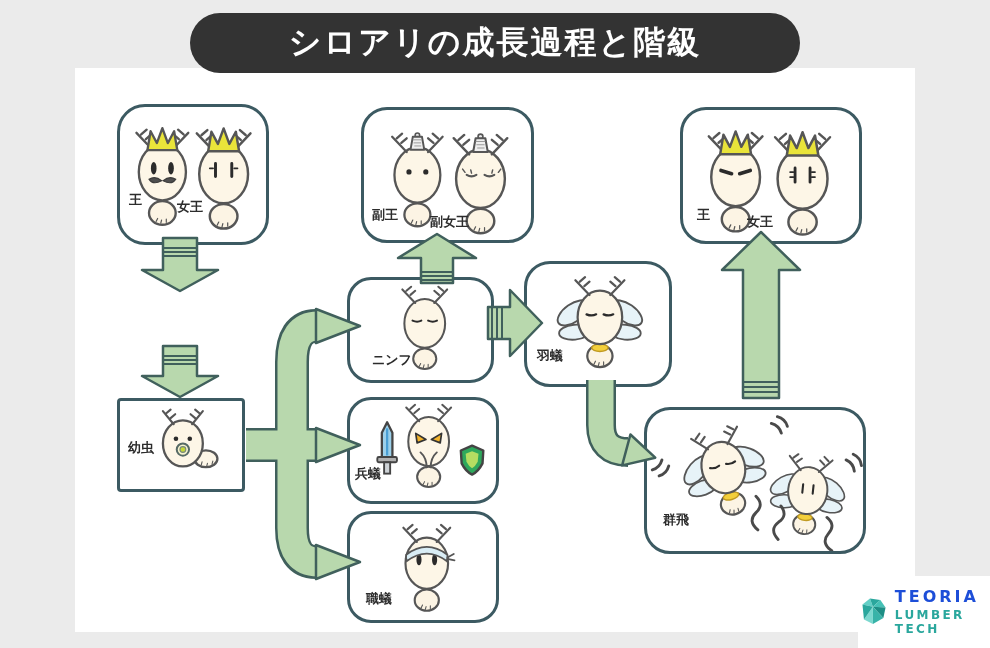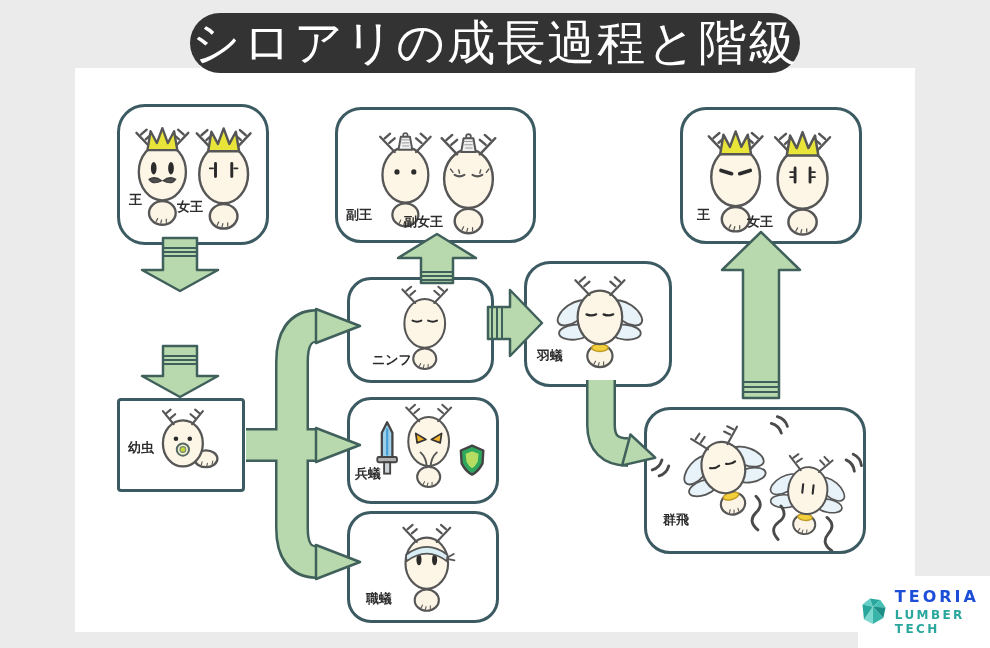--- a/index.html
+++ b/index.html
@@ -1,21 +1,21 @@
 <!DOCTYPE html>
 <html><head>
 <meta charset="utf-8">
 <style>
   html,body{margin:0;padding:0;}
   body{font-family:"DejaVu Sans","Liberation Sans",sans-serif;background:#ebebeb;}
   #stage{position:relative;width:990px;height:648px;background:#ebebeb;overflow:hidden;}
   #canvas{position:absolute;left:75px;top:68px;width:840px;height:564px;background:#ffffff;}
   #banner{position:absolute;left:190px;top:13px;width:610px;height:60px;background:#333333;
           border-radius:30px;display:flex;align-items:center;justify-content:center;z-index:6;}
-  #banner .t{color:#ffffff;font-size:48px;font-weight:normal;letter-spacing:2px;}
+  #banner .t{color:#ffffff;font-size:32px;font-weight:bold;letter-spacing:2px;}
   .box{position:absolute;background:#ffffff;border:3.5px solid #3c5a62;box-sizing:border-box;z-index:2;}
   .illo{position:absolute;left:0;top:0;width:100%;height:100%;}
   .lbl{position:absolute;font-weight:bold;font-size:13px;color:#2c2c2c;white-space:nowrap;line-height:1;z-index:3;}
   #arrows{position:absolute;left:0;top:0;width:990px;height:648px;z-index:4;pointer-events:none;}
   #logo{position:absolute;left:858px;top:576px;width:132px;height:72px;background:#ffffff;z-index:5;
         display:flex;align-items:center;justify-content:center;gap:7px;}
   #logo .txt{display:flex;flex-direction:column;}
   #logo .brand{font-size:16px;font-weight:bold;color:#1d4ed8;letter-spacing:3px;line-height:1.1;}
   #logo .tag{font-size:12px;font-weight:bold;color:#2aa79d;letter-spacing:2.4px;margin-top:2px;}
 </style>
@@ -68,21 +68,21 @@
           <path d="M 12,-21 L 26,-38 M 22,-35 l -6,-5 M 16,-29 l -6,-5" fill="none" stroke="#565656" stroke-width="2.8" stroke-linecap="round"></path>
           <circle cx="-9" cy="-2" r="3" fill="#2b2b2b"></circle>
           <circle cx="9" cy="-2" r="3" fill="#2b2b2b"></circle>
           <circle cx="0" cy="12" r="8" fill="#f6f4cf" stroke="#566a66" stroke-width="2.6"></circle>
           <circle cx="0" cy="12" r="3.8" fill="#c4d836" stroke="#78887f" stroke-width="1.5"></circle>
         </g>
       </svg>
     <span class="lbl" style="left:8px;top:40px;">幼虫</span>
   </div>
 
-  <div class="box" style="left:335px;top:107px;width:201px;height:136px;border-radius:26px;">
+  <div class="box" style="left:361px;top:107px;width:173px;height:136px;border-radius:26px;">
     <svg class="illo" viewBox="0 0 167 136">
         <g transform="translate(52,68) scale(0.8)">
           <ellipse cx="0" cy="52" rx="17" ry="15" fill="#fcf4e4" stroke="#565656" stroke-width="3"></ellipse>
           <path d="M -8,63 l 2,-4 M -2,65 l 1,-4 M 5,64 l 0,-4" fill="none" stroke="#565656" stroke-width="1.5" stroke-linecap="round"></path>
           <ellipse cx="0" cy="0" rx="30" ry="36" fill="#fdf6e7" stroke="#565656" stroke-width="3"></ellipse>
           <path d="M -14,-30 L -33,-50 M -27,-48 l 7,-6 M -21,-42 l 7,-6" fill="none" stroke="#565656" stroke-width="3" stroke-linecap="round"></path>
           <path d="M 14,-30 L 33,-50 M 27,-48 l -7,-6 M 21,-42 l -7,-6" fill="none" stroke="#565656" stroke-width="3" stroke-linecap="round"></path>
           <circle cx="0" cy="-52" r="3" fill="#e8e8e8" stroke="#565656" stroke-width="2"></circle>
           <polygon points="-9,-33 -6,-50 6,-50 9,-33" fill="#efefef" stroke="#565656" stroke-width="2.5" stroke-linejoin="round"></polygon>
           <path d="M -6,-46 h 12 M -5,-42 h 10 M -4,-38 h 9" stroke="#9a9a9a" stroke-width="1.3"></path>

